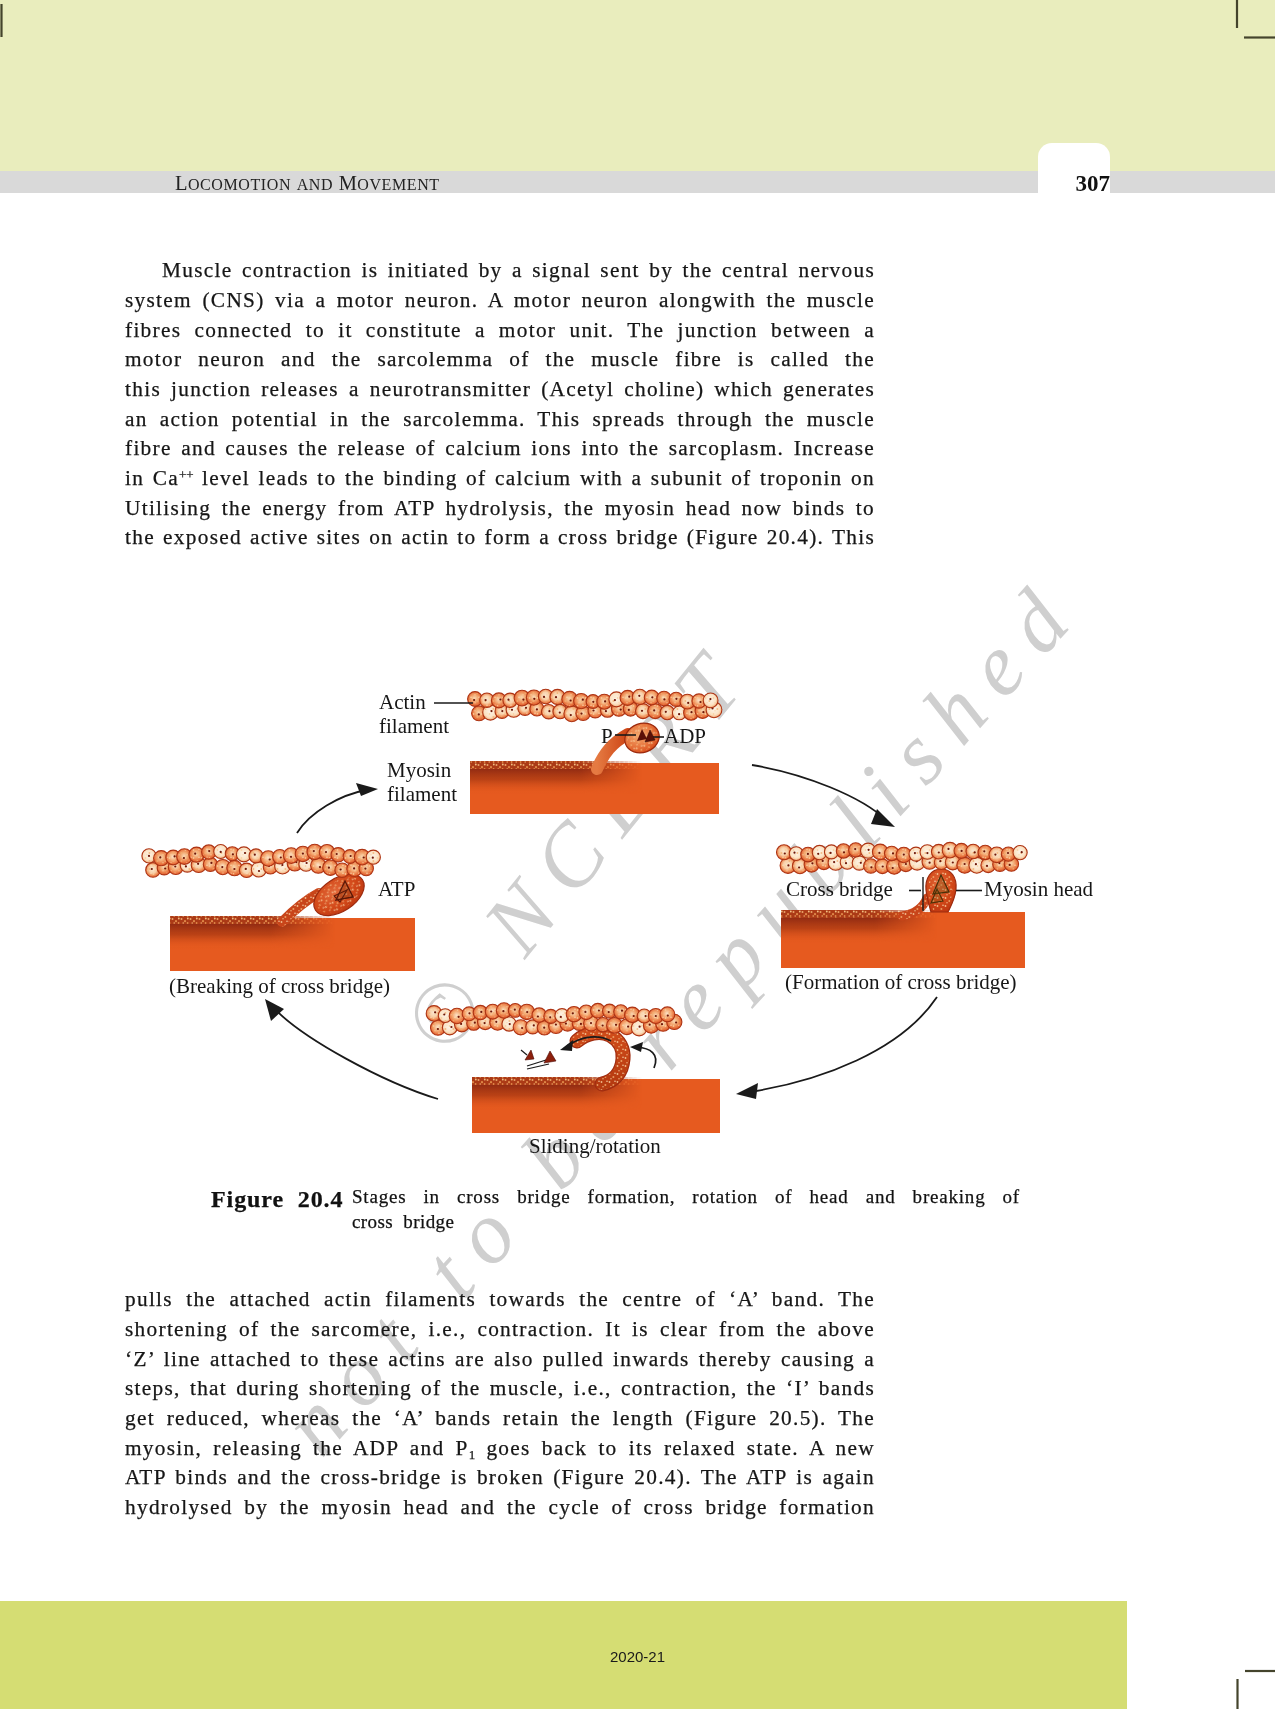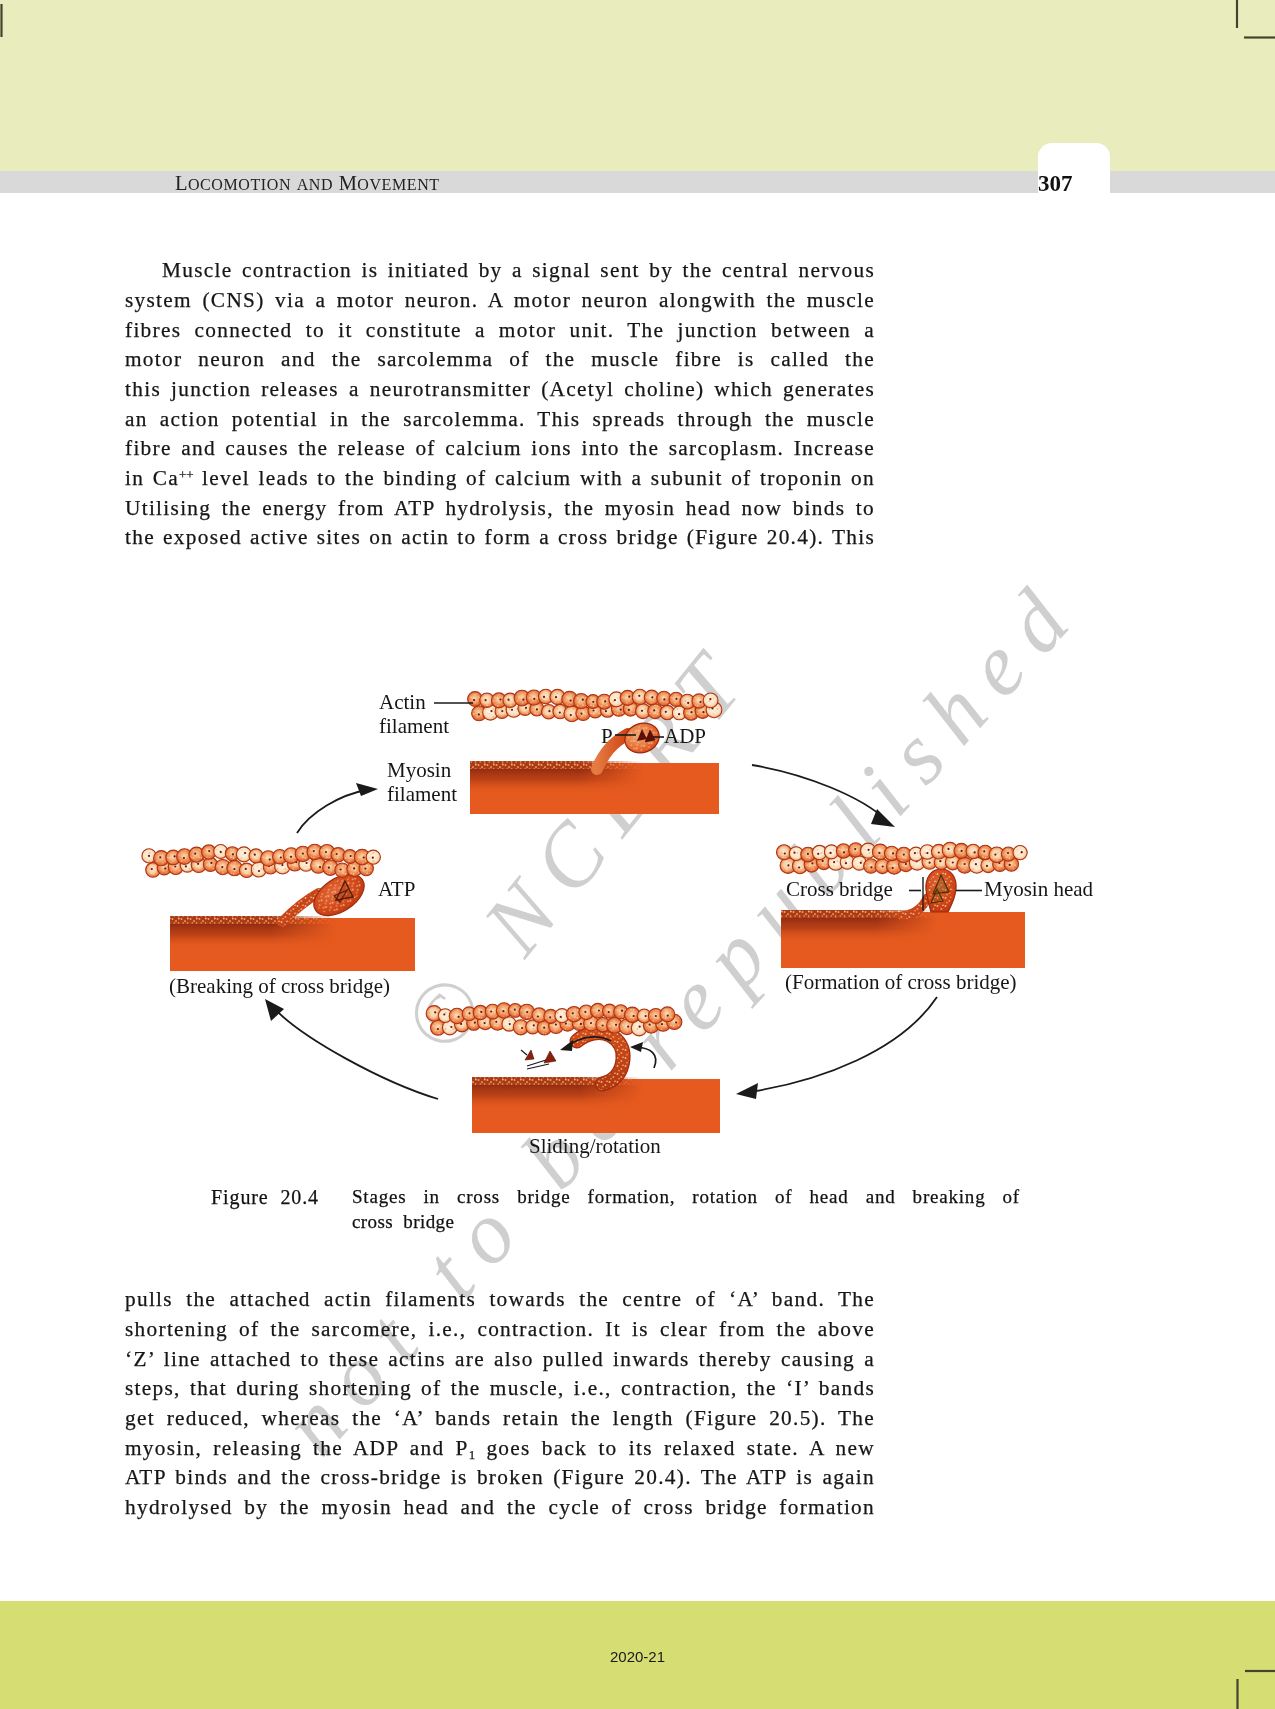--- a/index.html
+++ b/index.html
@@ -1,37 +1,37 @@
 <!DOCTYPE html>
 <html><head><meta charset="utf-8"><style>
 html,body{margin:0;padding:0}
 body{width:1275px;height:1709px;position:relative;background:#fff;overflow:hidden;
      font-family:"Liberation Serif",serif;transform:translateZ(0);}
 .band-top{position:absolute;left:0;top:0;width:1275px;height:171px;background:#e9edbd}
 .band-gray{position:absolute;left:0;top:171px;width:1275px;height:22px;background:#d9d9d9}
 .tab307{position:absolute;left:1038px;top:143px;width:72px;height:53px;background:#fff;
-        border-radius:14px 14px 0 0;text-align:left;font-weight:bold;font-size:23px;
+        border-radius:14px 14px 0 0;text-align:right;font-weight:bold;font-size:23px;
         line-height:81px;color:#111}
 .runhead{position:absolute;left:175px;top:172px;font-size:20.5px;color:#222;letter-spacing:0.4px}
 .sc{font-size:16px;letter-spacing:0.6px}
 .wm{position:absolute;font-style:italic;font-size:88px;color:#cfcfcf;
     transform:rotate(-48deg);transform-origin:0 0;white-space:nowrap;letter-spacing:19px}
 .wm1{transform:rotate(-51deg);letter-spacing:19px}
 .para{position:absolute;left:125px;width:750px}
 .tl{height:29.7px;line-height:29.7px;font-size:21.3px;color:#161616;letter-spacing:1.3px;
     text-align:justify;text-align-last:justify;-webkit-text-stroke:0.25px #161616}
 .tl sup{font-size:13px;vertical-align:6px;line-height:0;letter-spacing:0}
 .tl sub{font-size:13px;vertical-align:-4px;line-height:0;letter-spacing:0}
 .cap1{position:absolute;left:211px;top:1186px;width:809px;font-size:19px;color:#111;
       display:flex;justify-content:space-between;-webkit-text-stroke:0.25px #111}
-.capb{font-weight:normal;letter-spacing:0.9px;font-size:20px}
+.capb{font-weight:bold;letter-spacing:0.9px;font-size:24px}
 .capt{width:668px;text-align:justify;text-align-last:justify;letter-spacing:0.8px}
 .cap2{position:absolute;left:352px;top:1210.7px;font-size:19px;color:#111;
       letter-spacing:0.4px;-webkit-text-stroke:0.25px #111}
-.band-bot{position:absolute;left:0;top:1601px;width:1275px;height:108px;background:#d5dd73}
+.band-bot{position:absolute;left:0;top:1601px;width:1127px;height:108px;background:#d5dd73}
 .yr{position:absolute;left:0;width:1275px;top:47px;text-align:center;
     font-family:"Liberation Sans",sans-serif;font-size:15px;color:#1a1a1a}
 </style></head><body>
 <div class="band-top"></div>
 <div class="band-gray"></div>
 <div class="tab307">307</div>
 <div class="runhead">L<span class="sc">OCOMOTION</span> <span class="sc">AND</span> M<span class="sc">OVEMENT</span></div>
 <div class="band-bot">
     <div class="yr">2020-21</div>
   </div>

